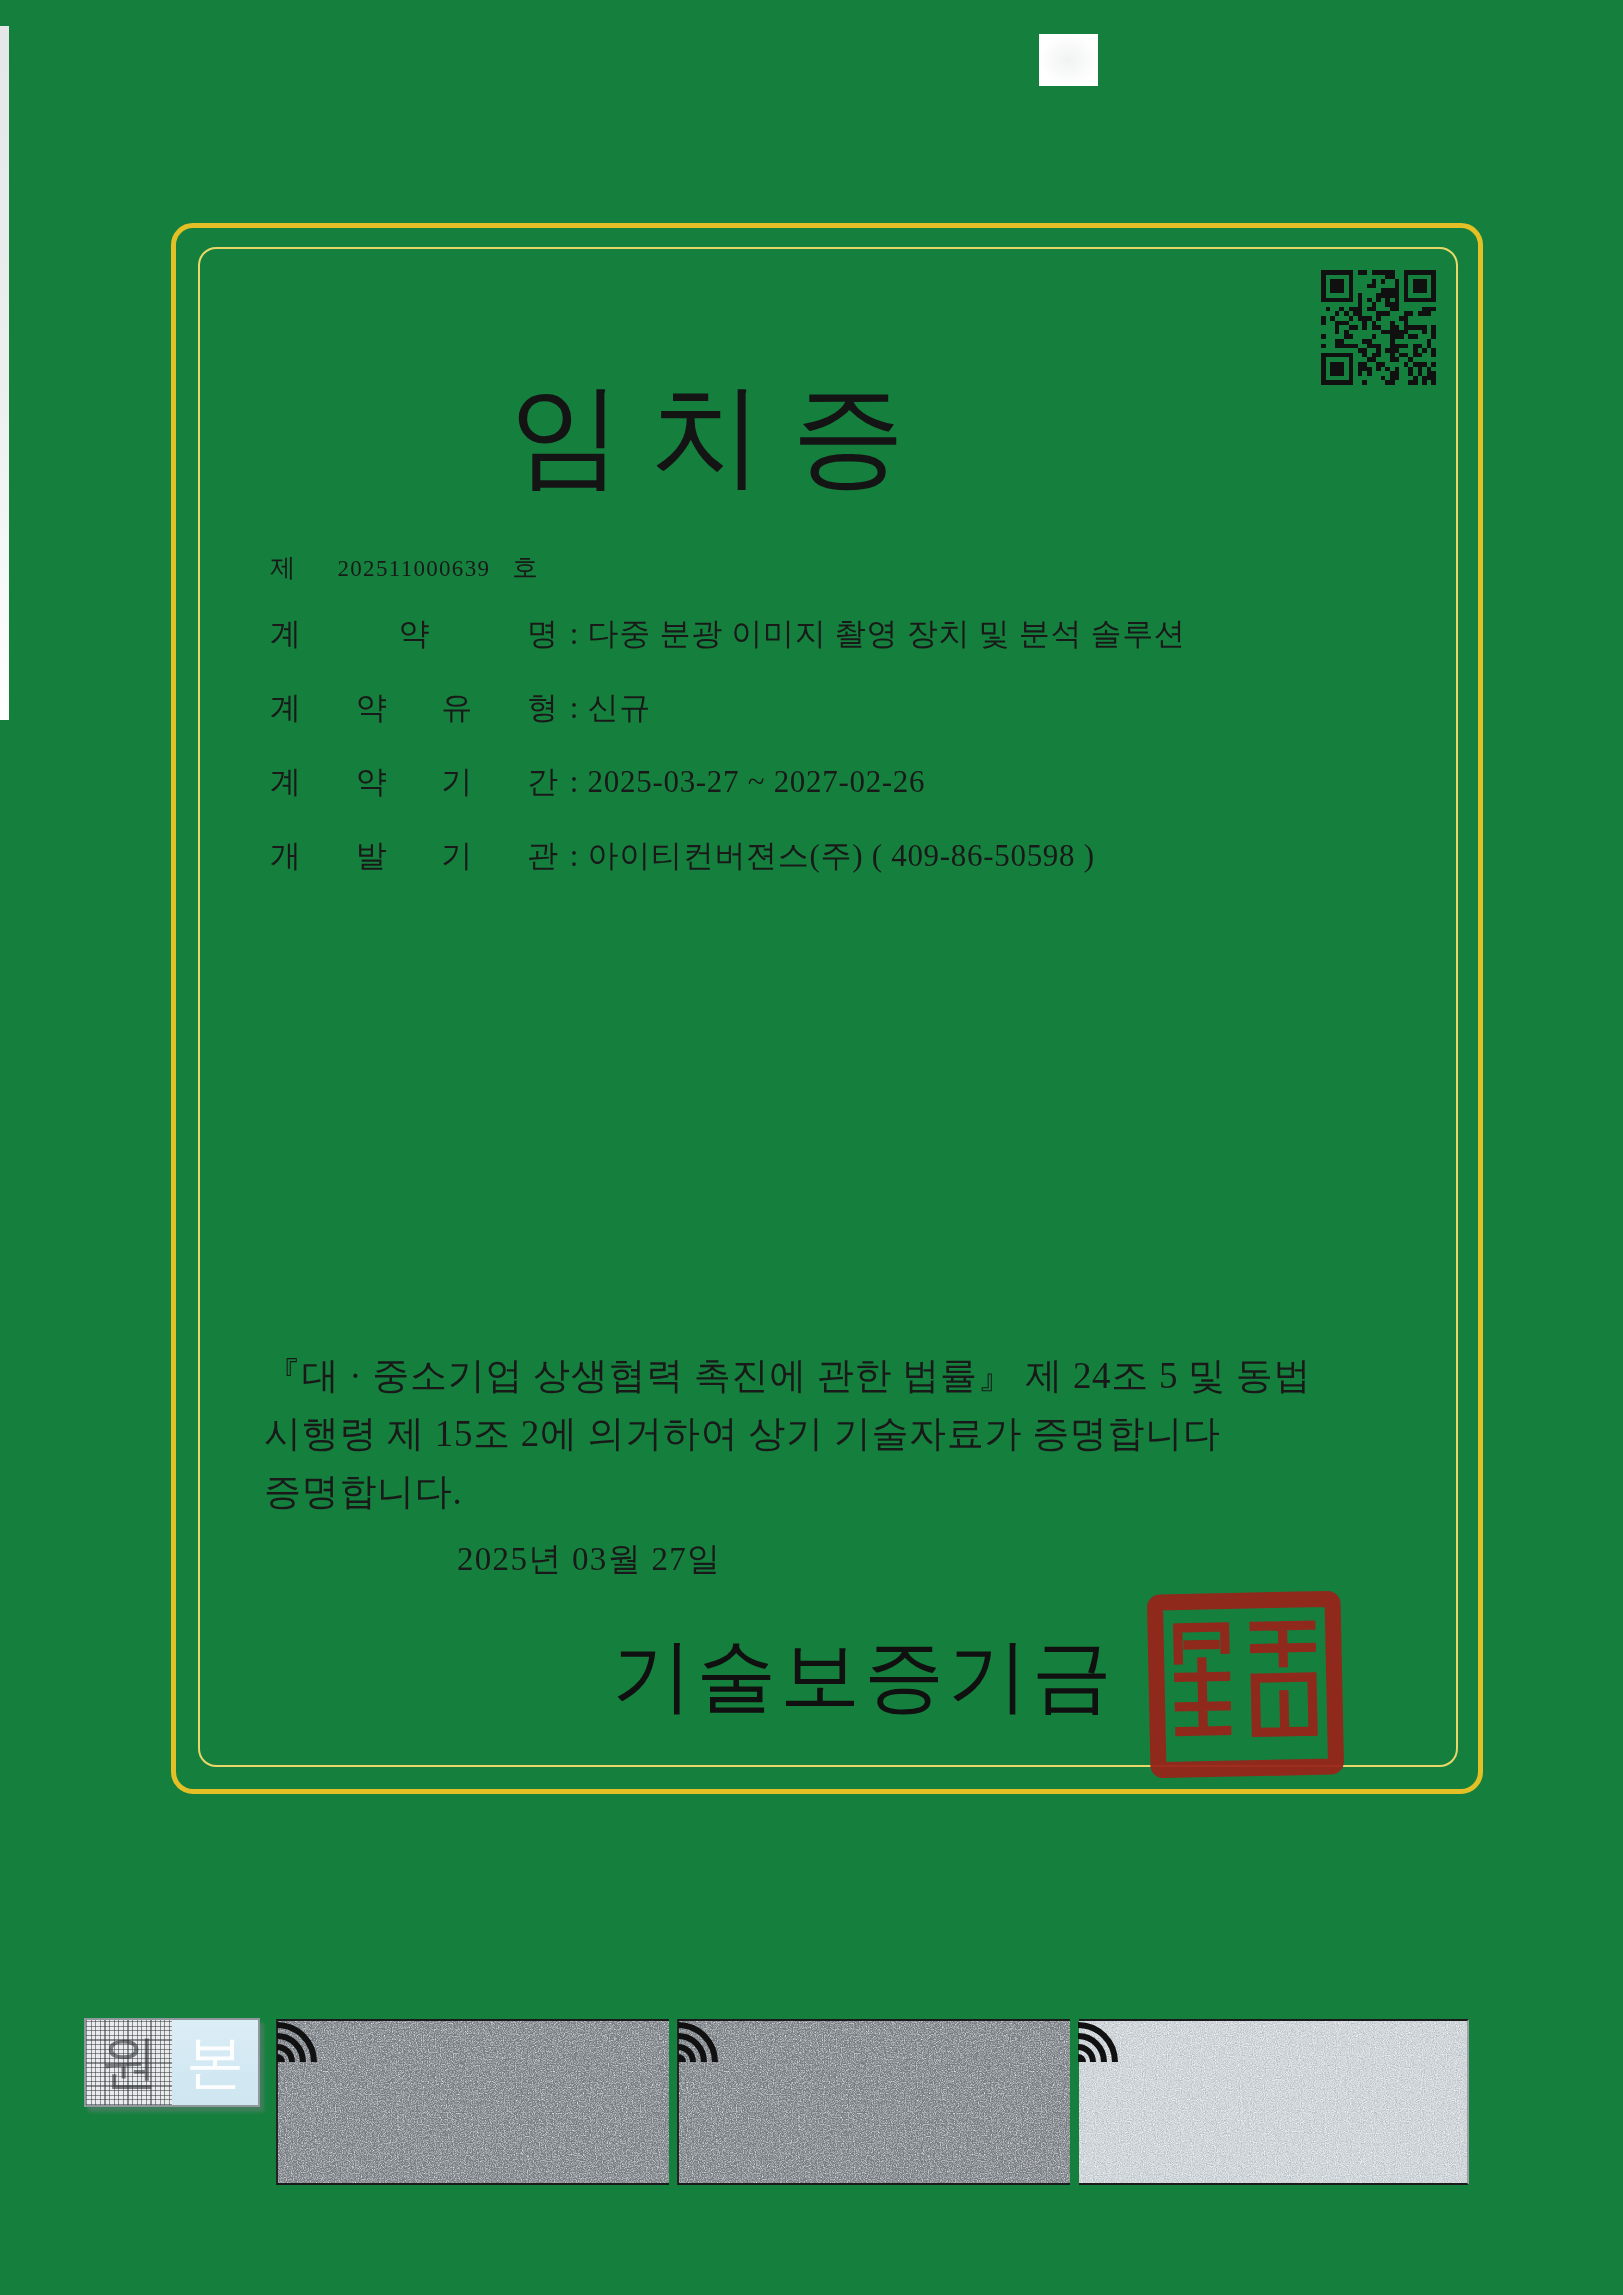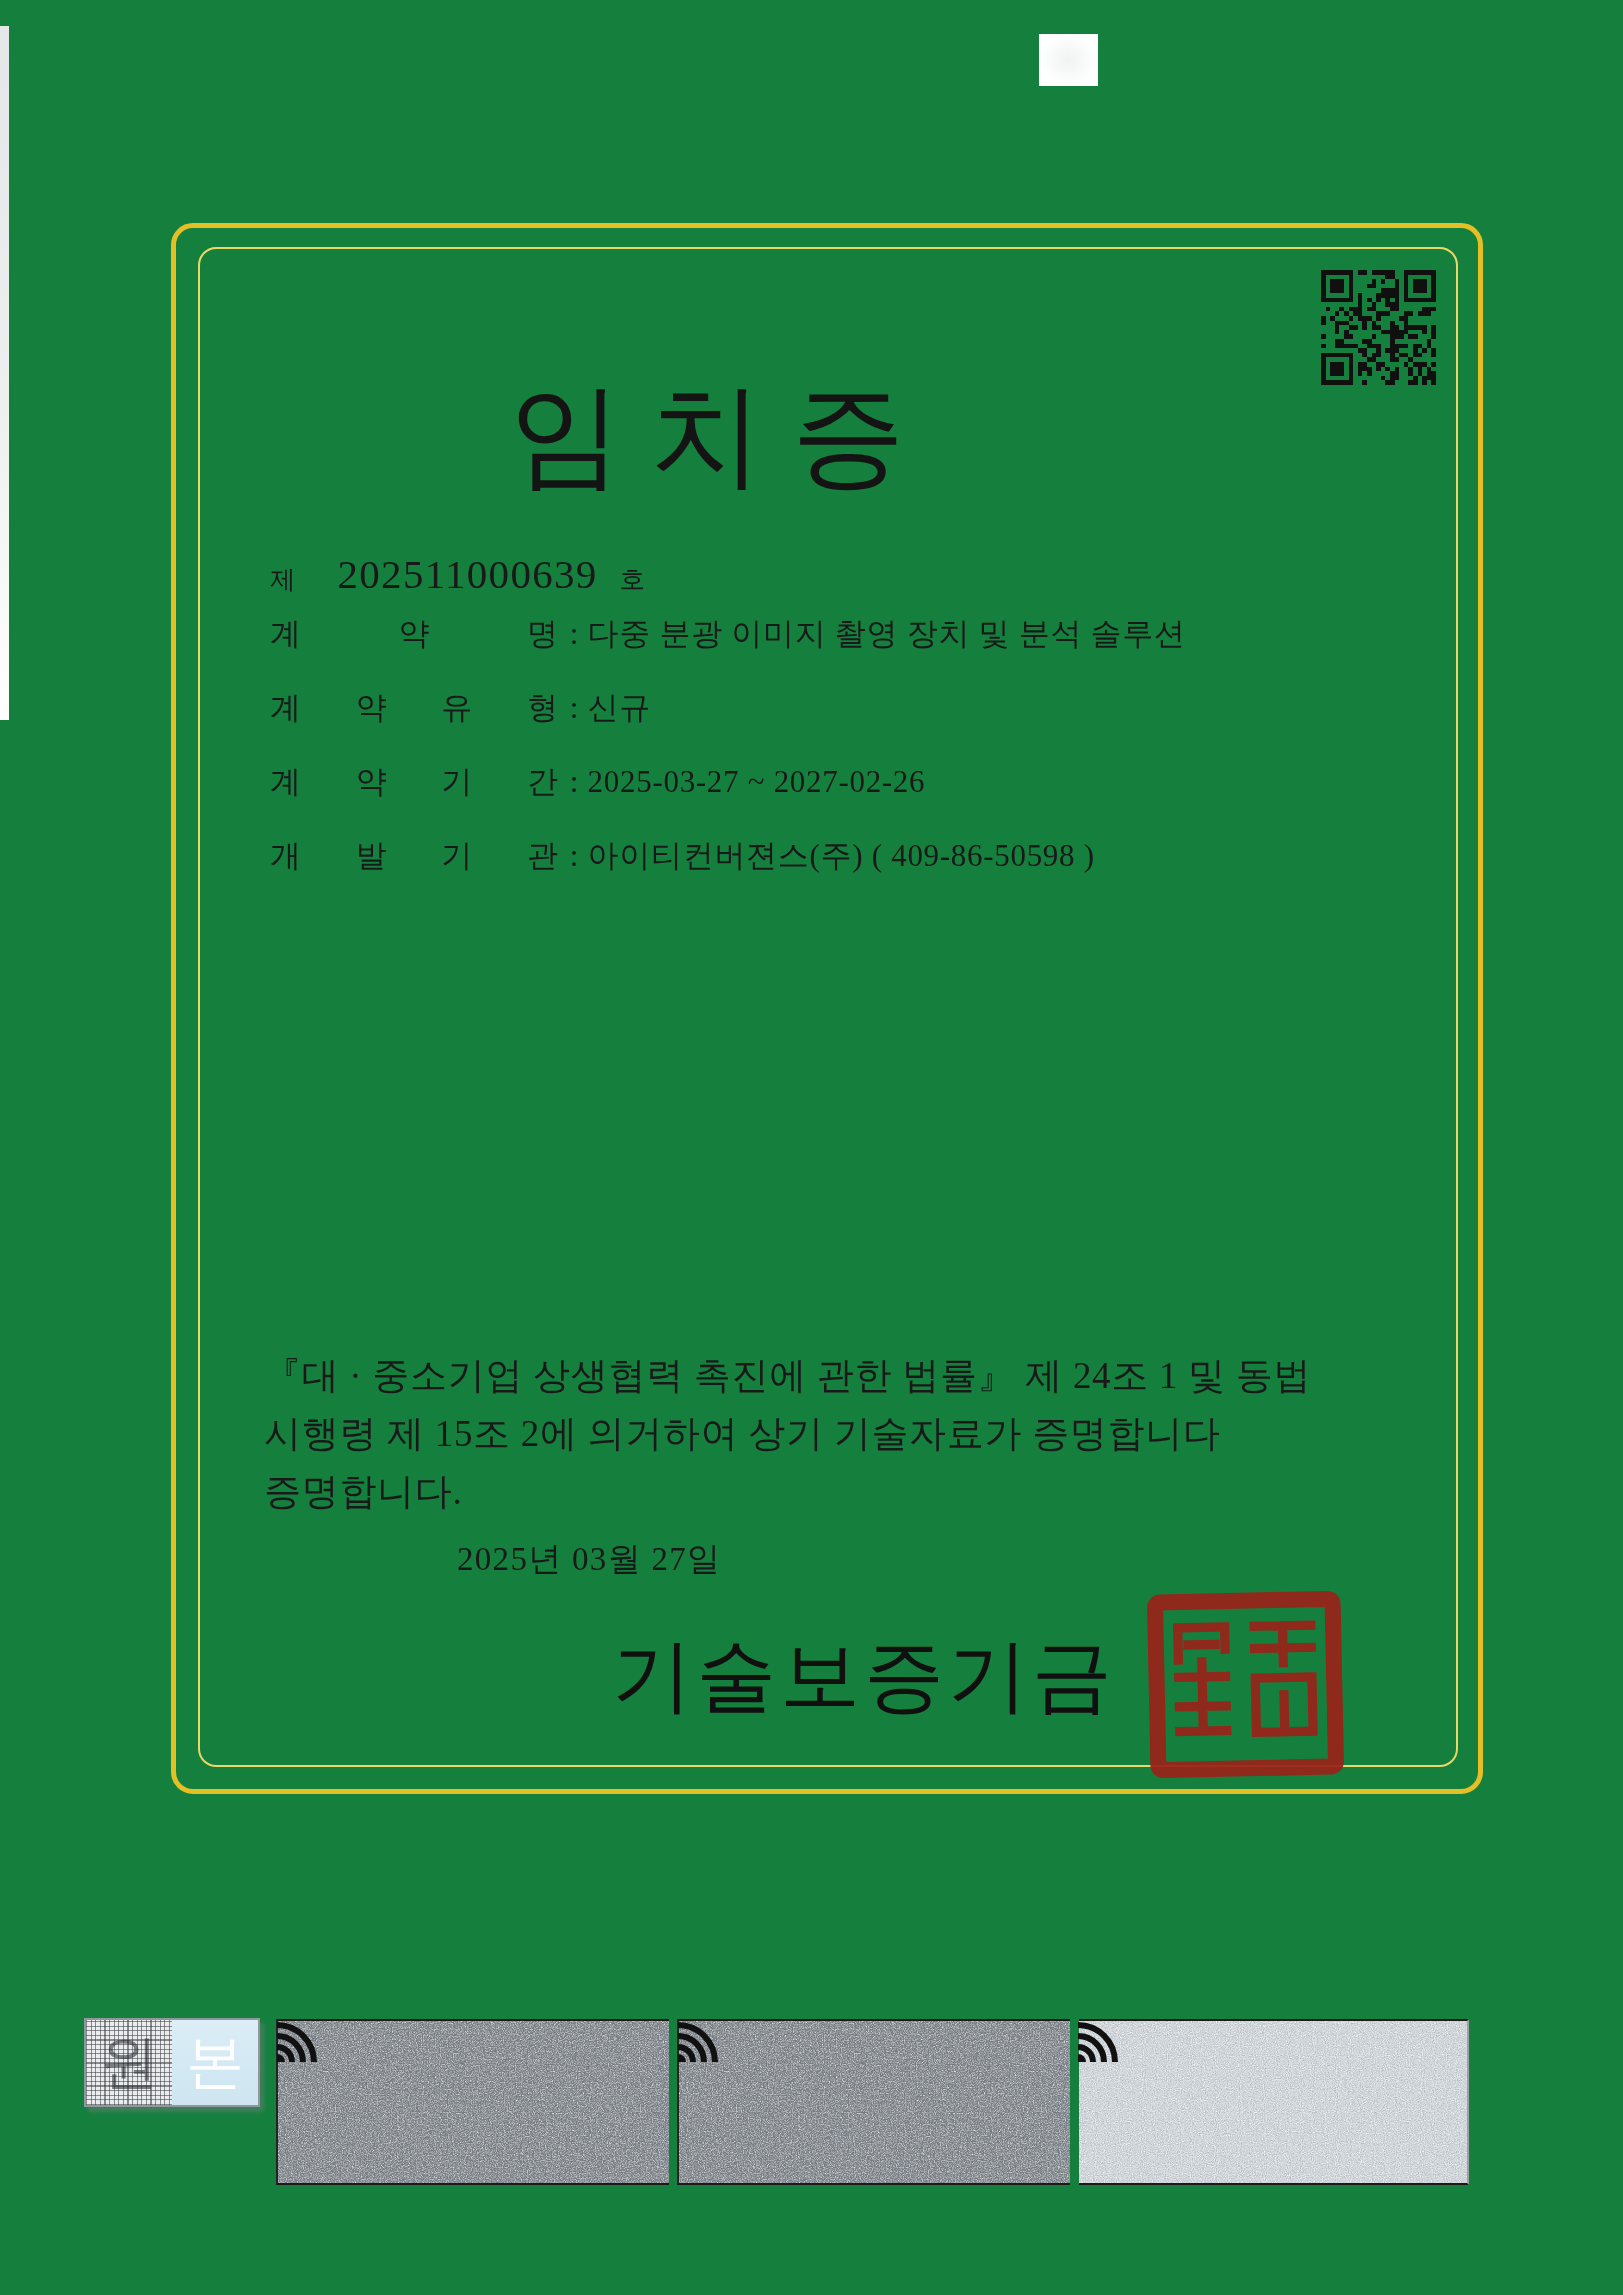--- a/index.html
+++ b/index.html
@@ -24,21 +24,21 @@
     border:2.6px solid #e9d867;border-radius:18.3px;box-sizing:border-box;}
 
   .qr{position:absolute;left:1321px;top:270px;width:115px;height:115px;}
 
   .title{position:absolute;left:419px;top:368px;width:576px;
     font-size:113px;line-height:1.2;text-align:center;white-space:nowrap;
     color:#141414;}
 
   .docno{position:absolute;left:270px;top:550px;white-space:nowrap;}
   .docno .small{font-size:25.5px;}
-  .docno .num{font-size:41px;margin-left:42px;margin-right:22px;letter-spacing:1.3px;}
+  .docno .num{font-size:23px;margin-left:42px;margin-right:22px;letter-spacing:1.3px;}
 
   .fields{position:absolute;left:270px;top:615px;}
   .field-row{height:74px;white-space:nowrap;font-size:31px;line-height:37px;}
   .field-label{display:inline-block;width:288px;text-align:justify;text-align-last:justify;
     vertical-align:baseline;}
   .field-colon{display:inline-block;margin:0 9.2px 0 11.8px;}
   .field-value{letter-spacing:0.7px;}
 
   .body-text{position:absolute;left:264px;top:1347px;width:1113px;
     font-size:37px;line-height:58px;letter-spacing:0.7px;}
@@ -397,21 +397,21 @@
     </div>
     <div class="field-row">
       <span class="field-label">계 약 기 간</span><span class="field-colon">:</span><span class="field-value">2025-03-27 ~ 2027-02-26</span>
     </div>
     <div class="field-row">
       <span class="field-label">개 발 기 관</span><span class="field-colon">:</span><span class="field-value">아이티컨버젼스(주) ( 409-86-50598 )</span>
     </div>
   </div>
 
   <div class="body-text">
-    <div>『대 · 중소기업 상생협력 촉진에 관한 법률』 제 24조 1 및 동법</div>
+    <div>『대 · 중소기업 상생협력 촉진에 관한 법률』 제 24조 5 및 동법</div>
     <div>시행령 제 15조 2에 의거하여 상기 기술자료가 증명합니다</div>
     <div>증명합니다.</div>
   </div>
 
   <div class="issue-date">2025년 03월 27일</div>
 
   <div class="issuer">기술보증기금</div>
 
   <svg class="seal" viewBox="0 0 160 150" xmlns="http://www.w3.org/2000/svg" fill="none">
     <rect x="8" y="7" width="144" height="136" rx="4" stroke="#99231a" stroke-width="13"></rect>

